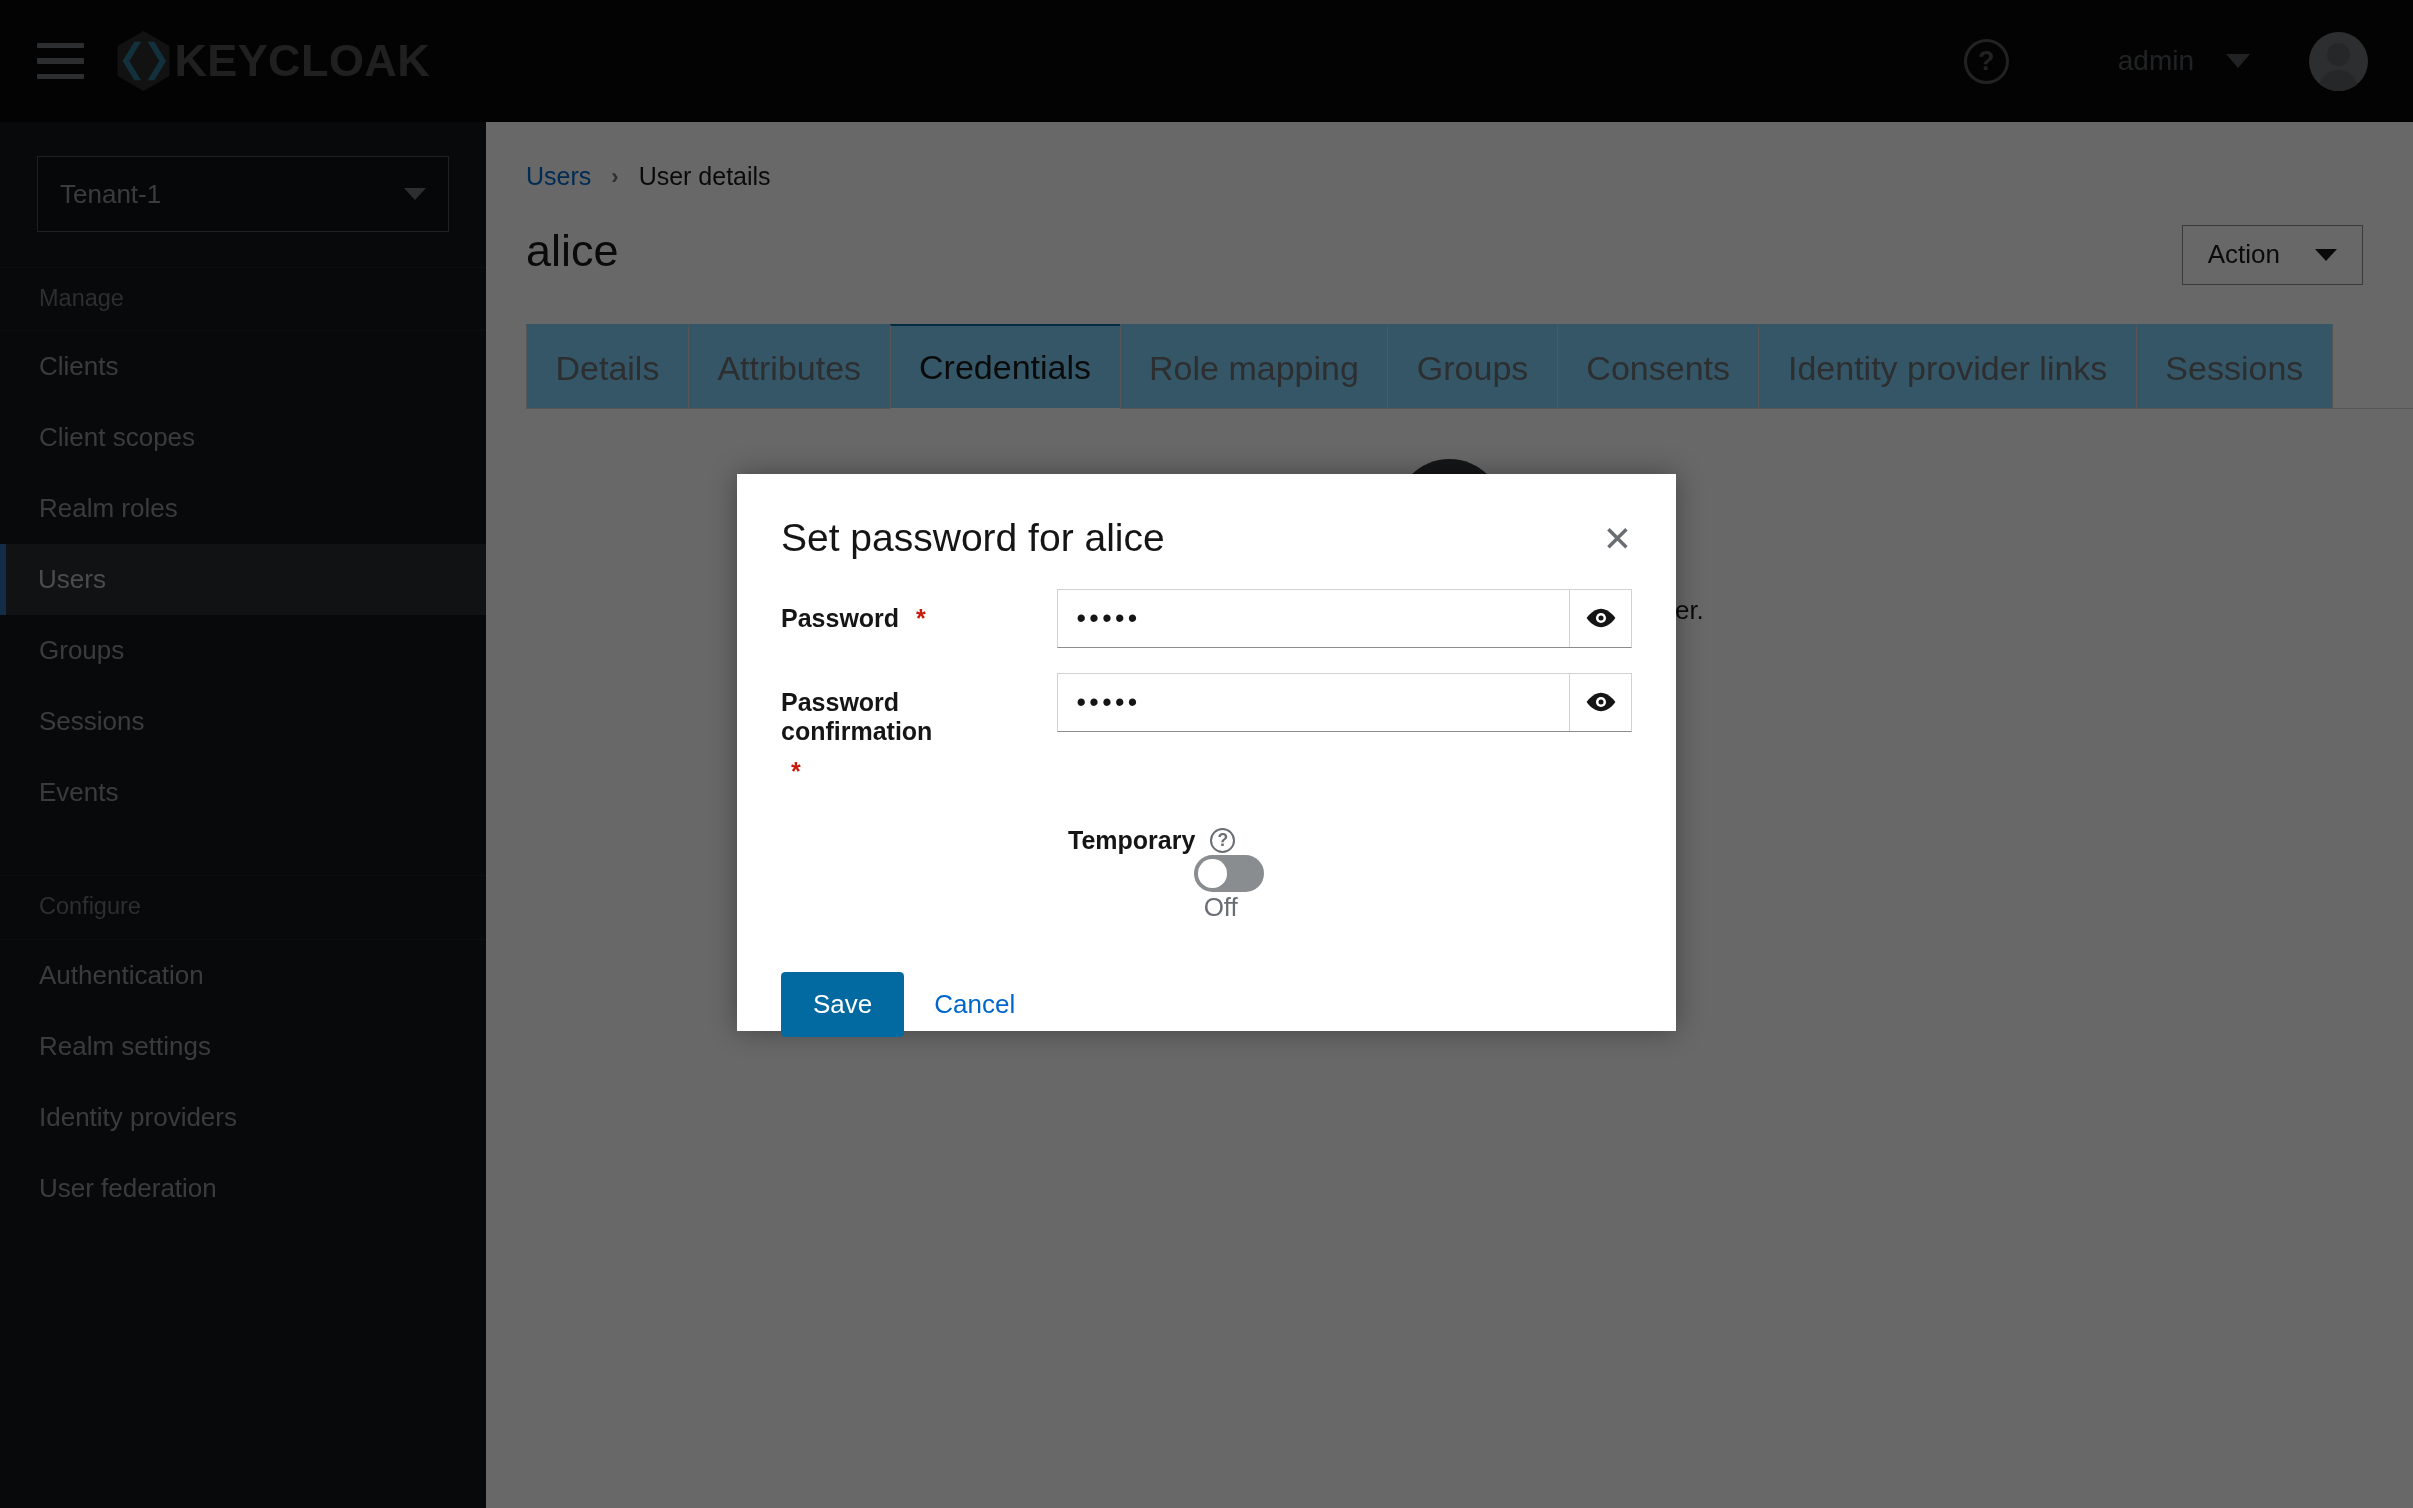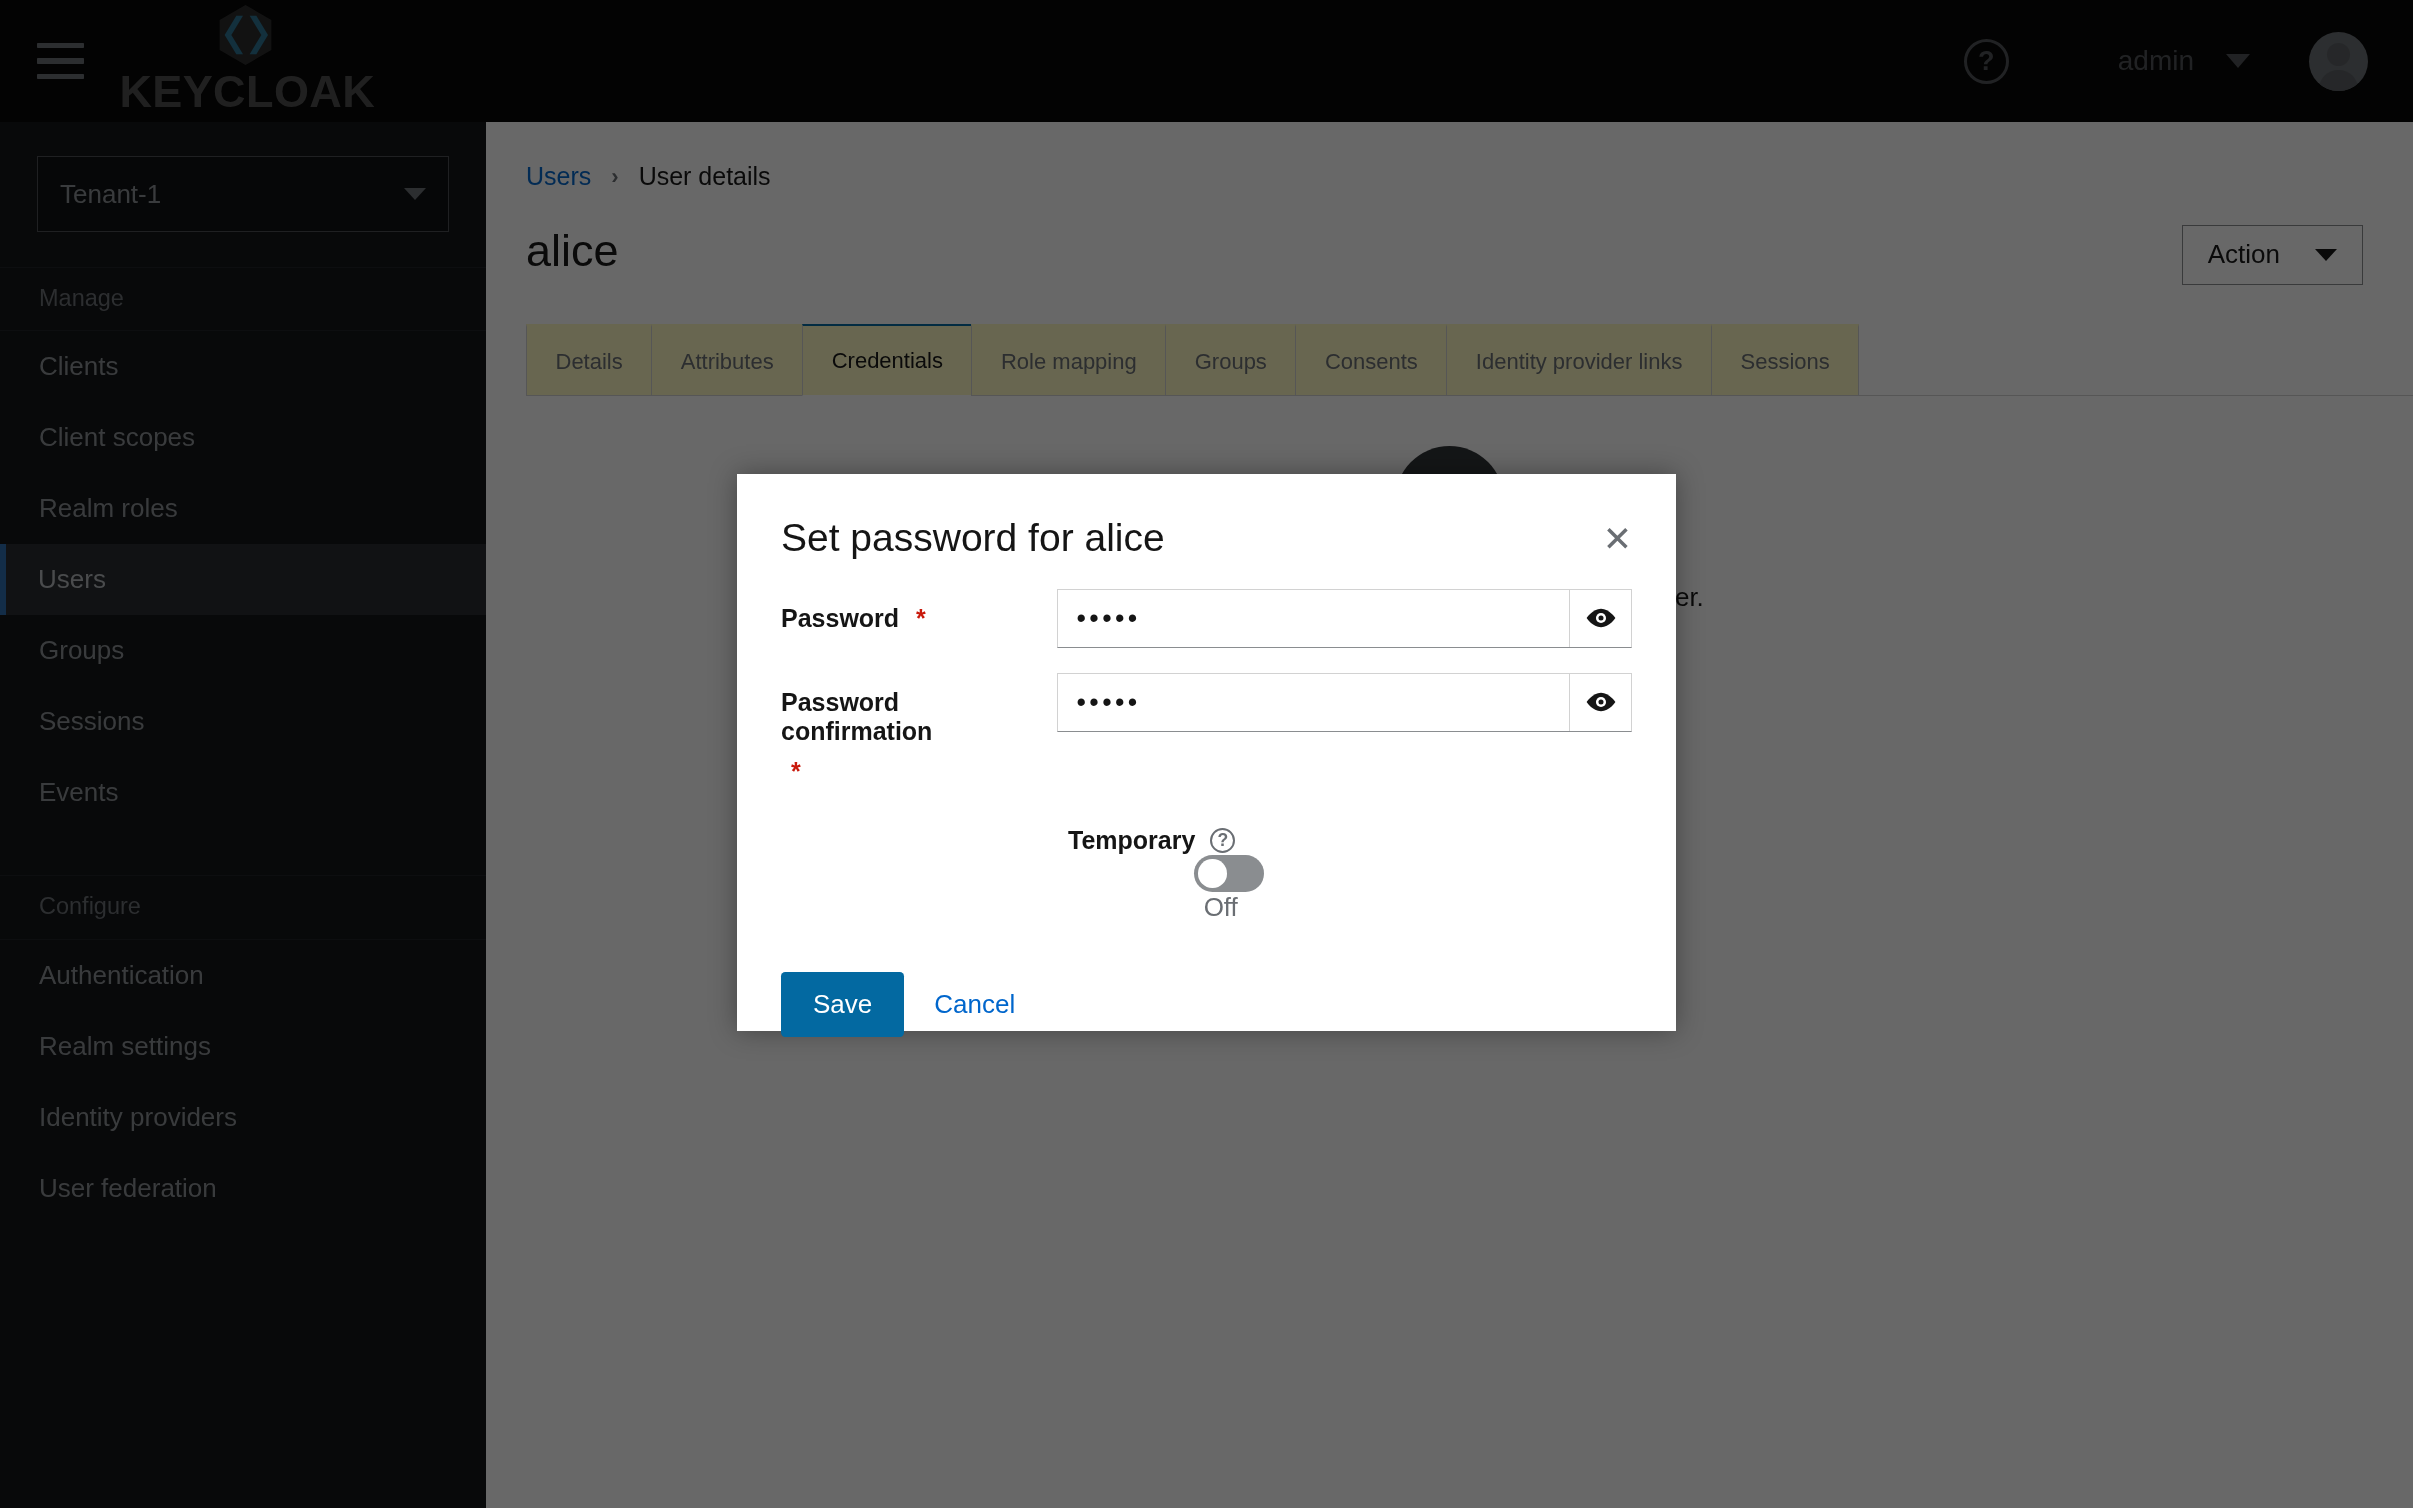--- a/index.html
+++ b/index.html
@@ -19,21 +19,21 @@
     background: #030303;
     display: flex; align-items: center;
   }
   #hamburger {
     width: 47px; height: 37px; margin-left: 37px;
     display: flex; flex-direction: column; justify-content: space-between;
     cursor: pointer;
   }
   #hamburger span { display: block; height: 5.9px; background: #6a6e73; border-radius: 0.8px; }
 
-  #brand { display: flex; align-items: center; margin-left: 32px; flex-direction: column; }
+  #brand { display: flex; align-items: center; margin-left: 32px; }
   #brand-mark { width: 55px; height: 62px; position: relative; }
   #brand-text {
     font-size: 45px; font-weight: 700; letter-spacing: 0.4px;
     color: #4d4d4d; margin-left: 3.4px;
   }
 
   #masthead-right {
     margin-left: auto; display: flex; align-items: center; margin-right: 45px;
   }
   #help-icon {
@@ -126,24 +126,24 @@
     margin-left: 35px; width: 0; height: 0;
     border-left: 11px solid transparent; border-right: 11px solid transparent;
     border-top: 12.6px solid #151515;
   }
 
   #tabs {
     display: flex; align-items: stretch;
     margin: 39px 0 0 40px; border-bottom: 1.7px solid #d2d2d2;
   }
   .tab {
-    font-size: 22px; color: #6a6e73;
+    font-size: 34px; color: #6a6e73;
     padding: 22px 28.5px 20px 28.5px; cursor: pointer;
     border-left: 0.8px solid #d2d2d2; border-top: 3.4px solid transparent;
-    background: #fef9c3;
+    background: #7dd3fc;
   }
   .tab:last-child { border-right: 0.8px solid #d2d2d2; }
   .tab.active {
     color: #151515; border-top: 2px solid #0369a1;
     margin-bottom: -1.7px; border-bottom: 1.7px solid #fff;
   }
 
   
   #empty-state {
     display: flex; flex-direction: column; align-items: center;

